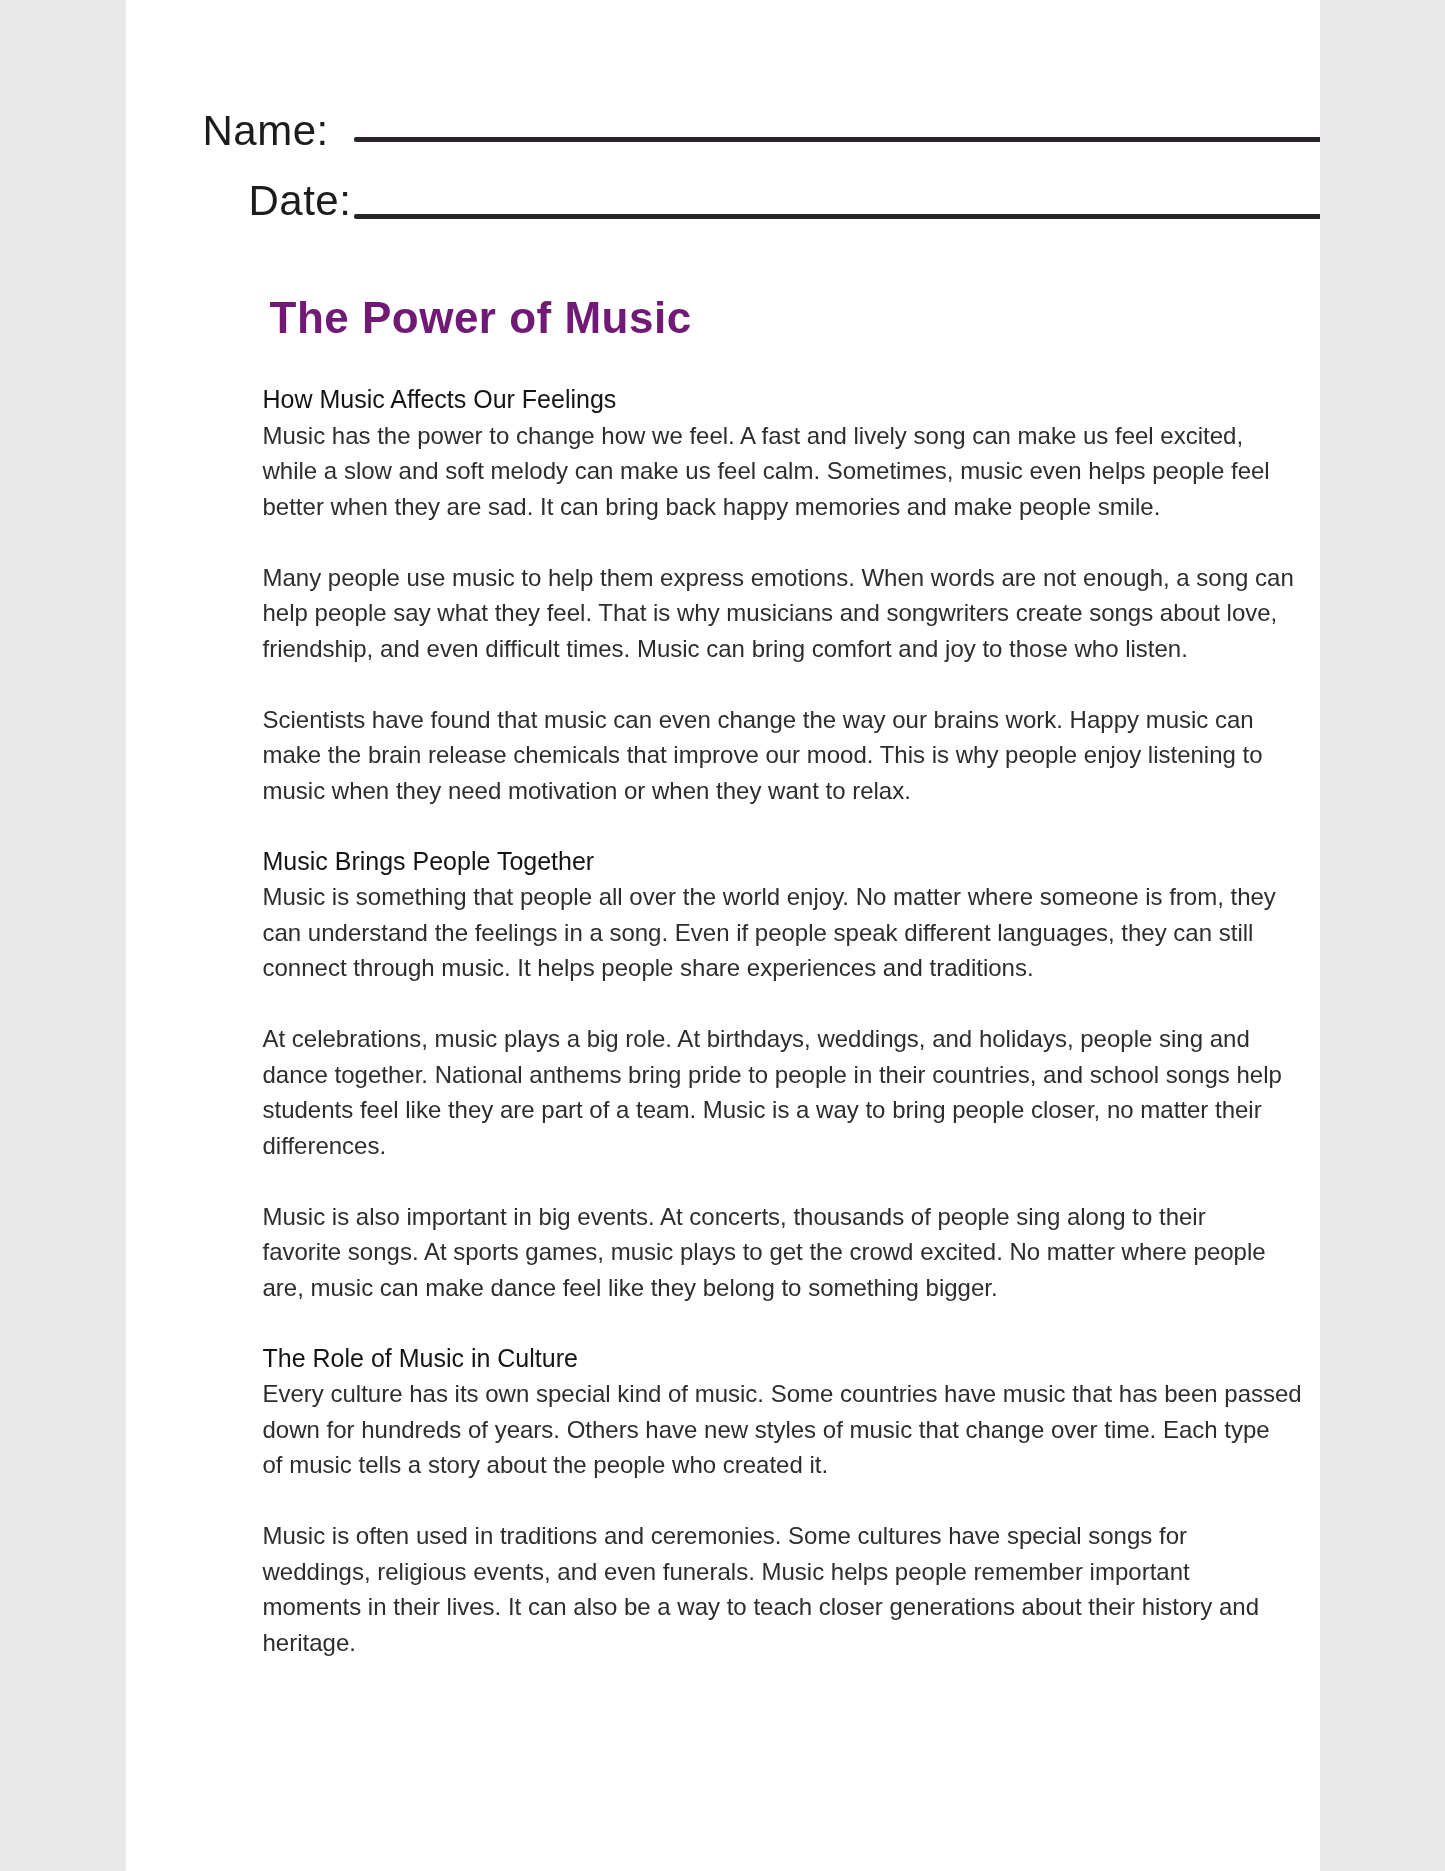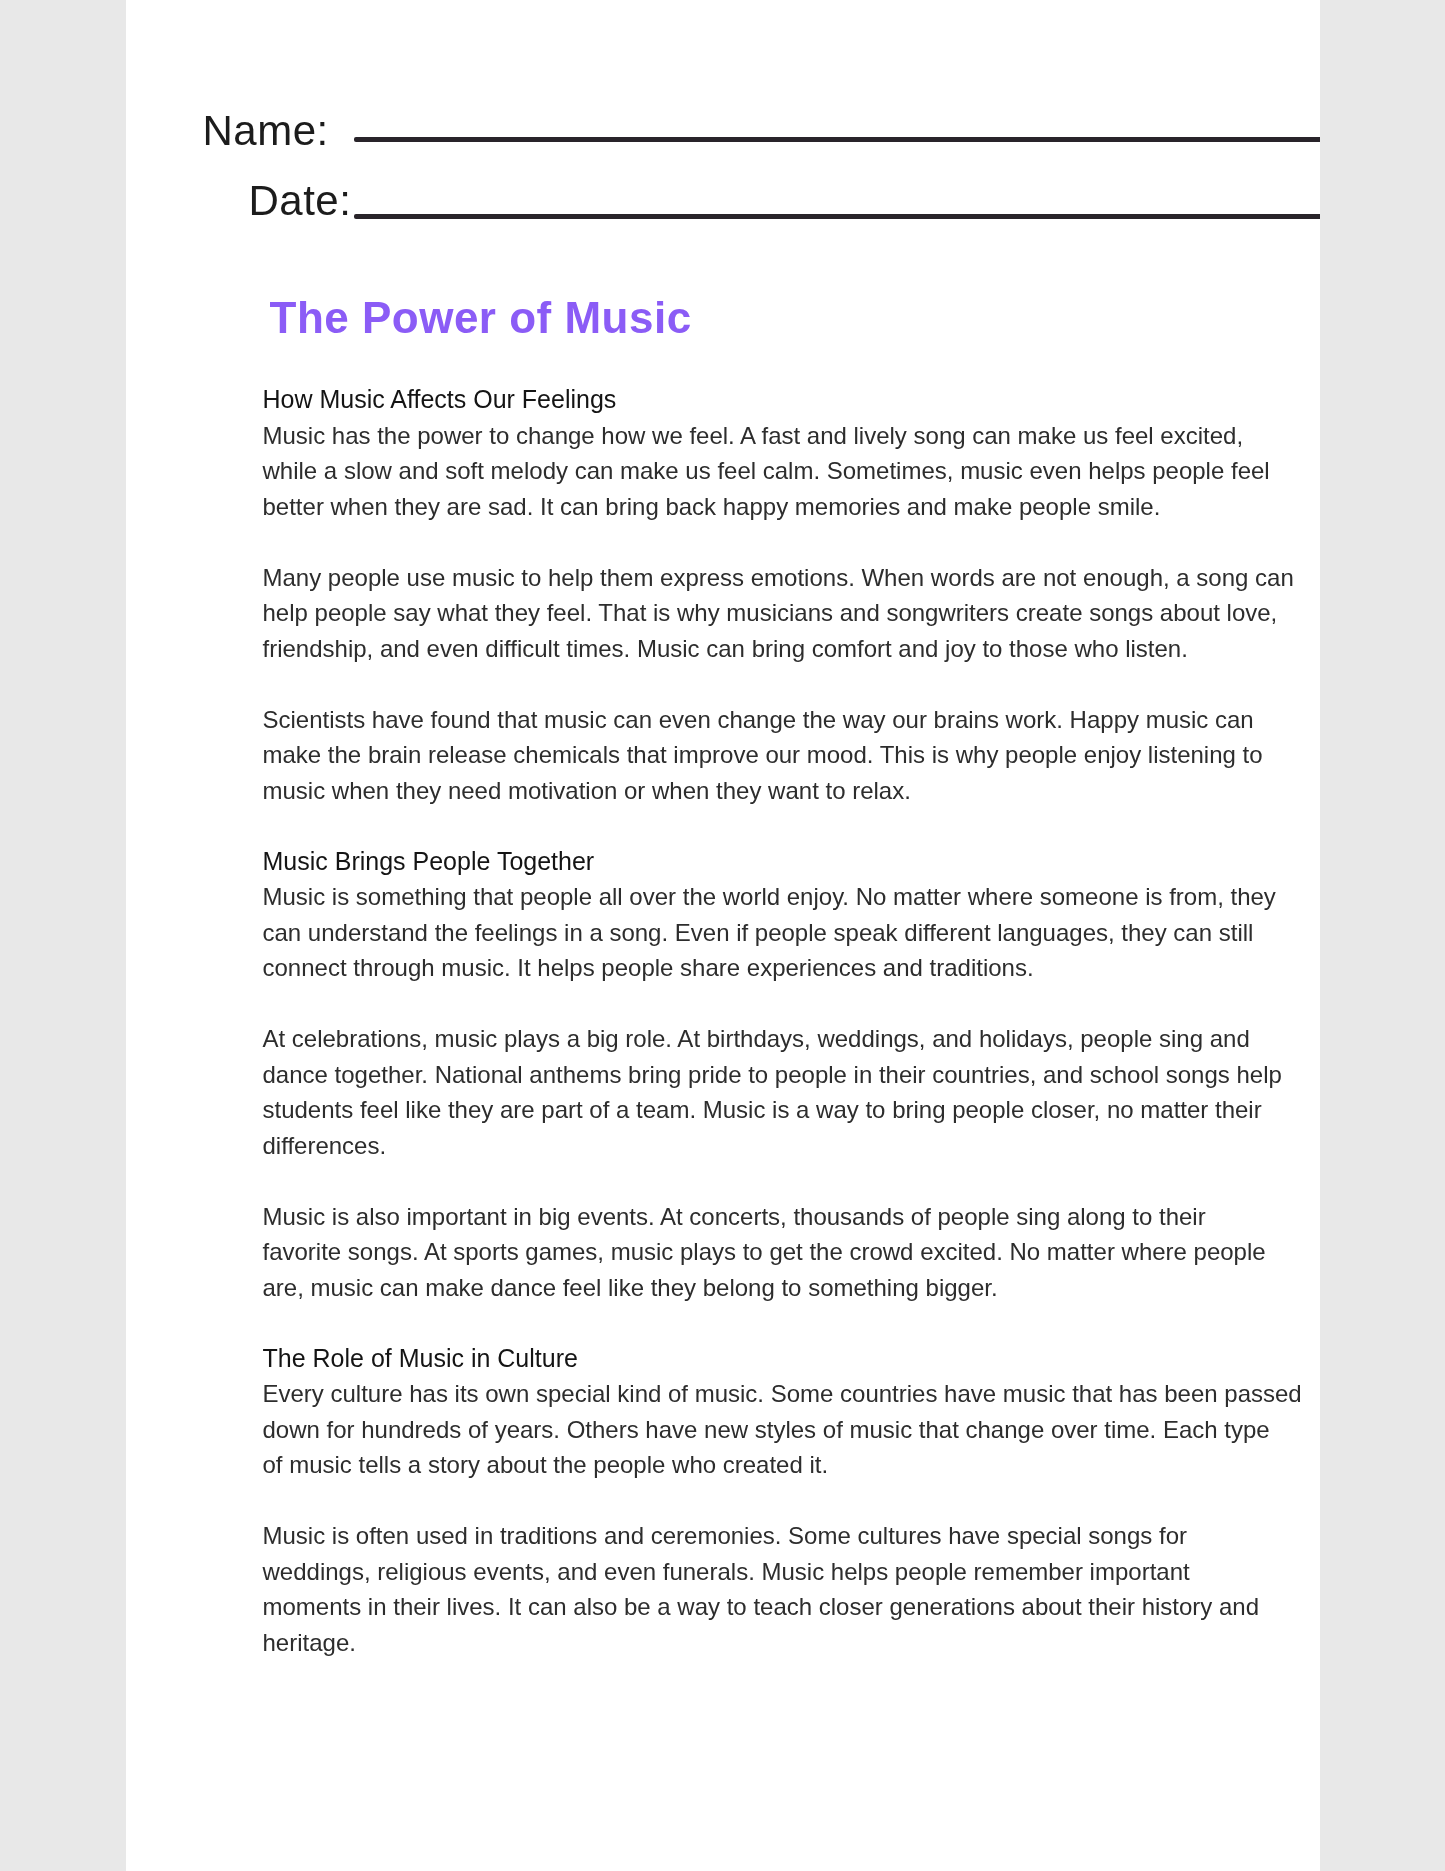--- a/index.html
+++ b/index.html
@@ -31,21 +31,21 @@
   .date-line { left: 228px; top: 214px; width: 1089px; }
   .doc-title {
     position: absolute;
     left: 144px;
     top: 294px;
     margin: 0;
     font-size: 44px;
     line-height: 1.1;
     font-weight: 700;
     letter-spacing: 0.5px;
-    color: #8b5cf6;
+    color: #701a75;
   }
   .content {
     position: absolute;
     left: 137px;
     top: 382px;
     width: 1280px;
     font-size: 24px;
     line-height: 35.5px;
     color: #2d2d2d;
   }

